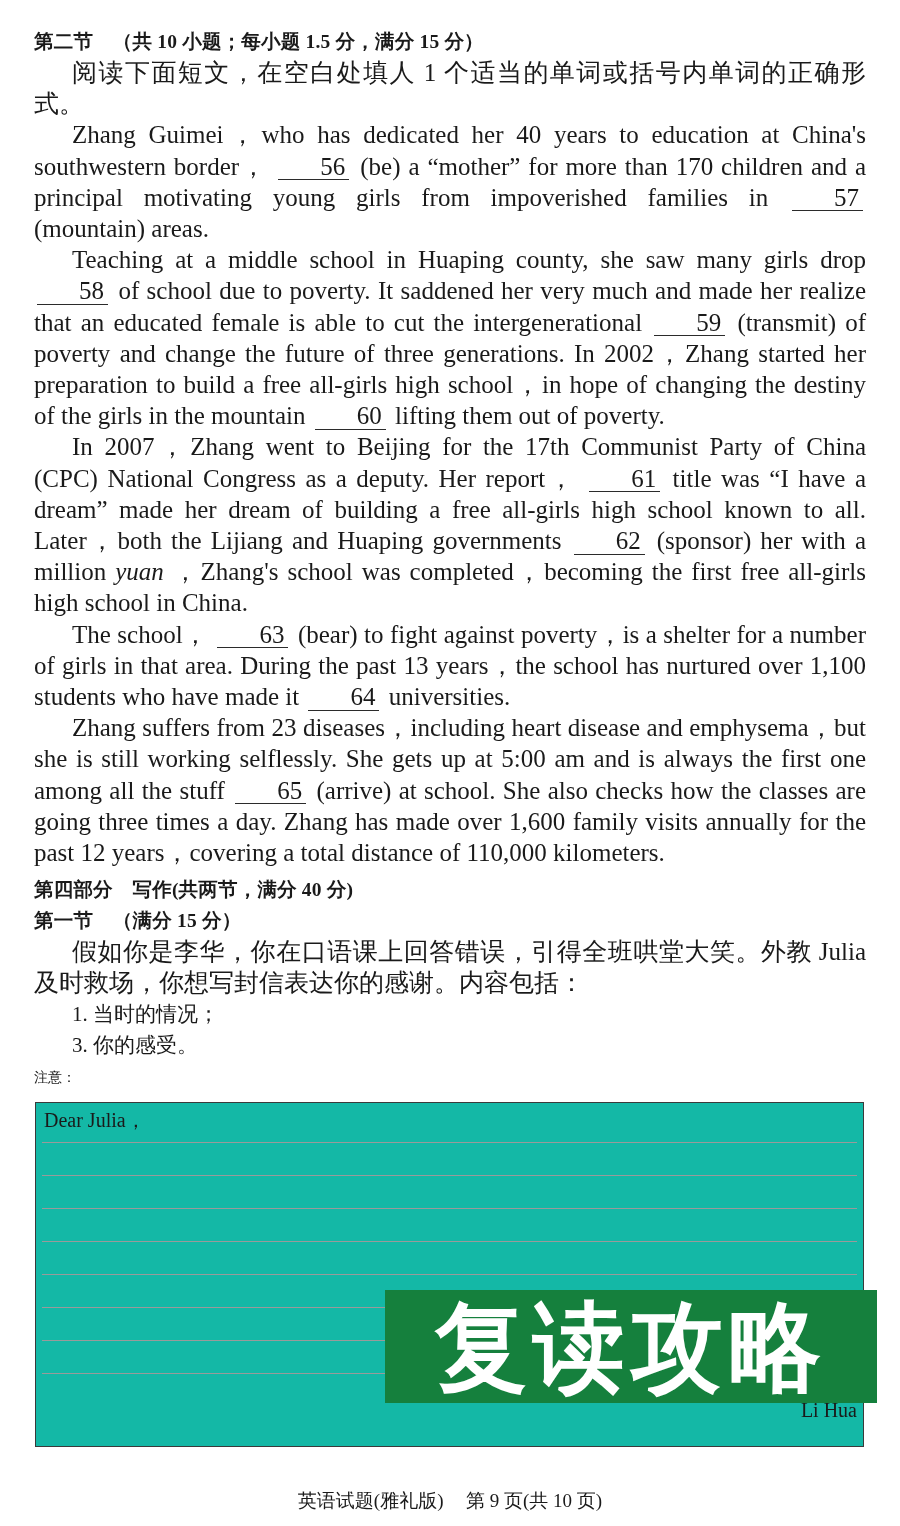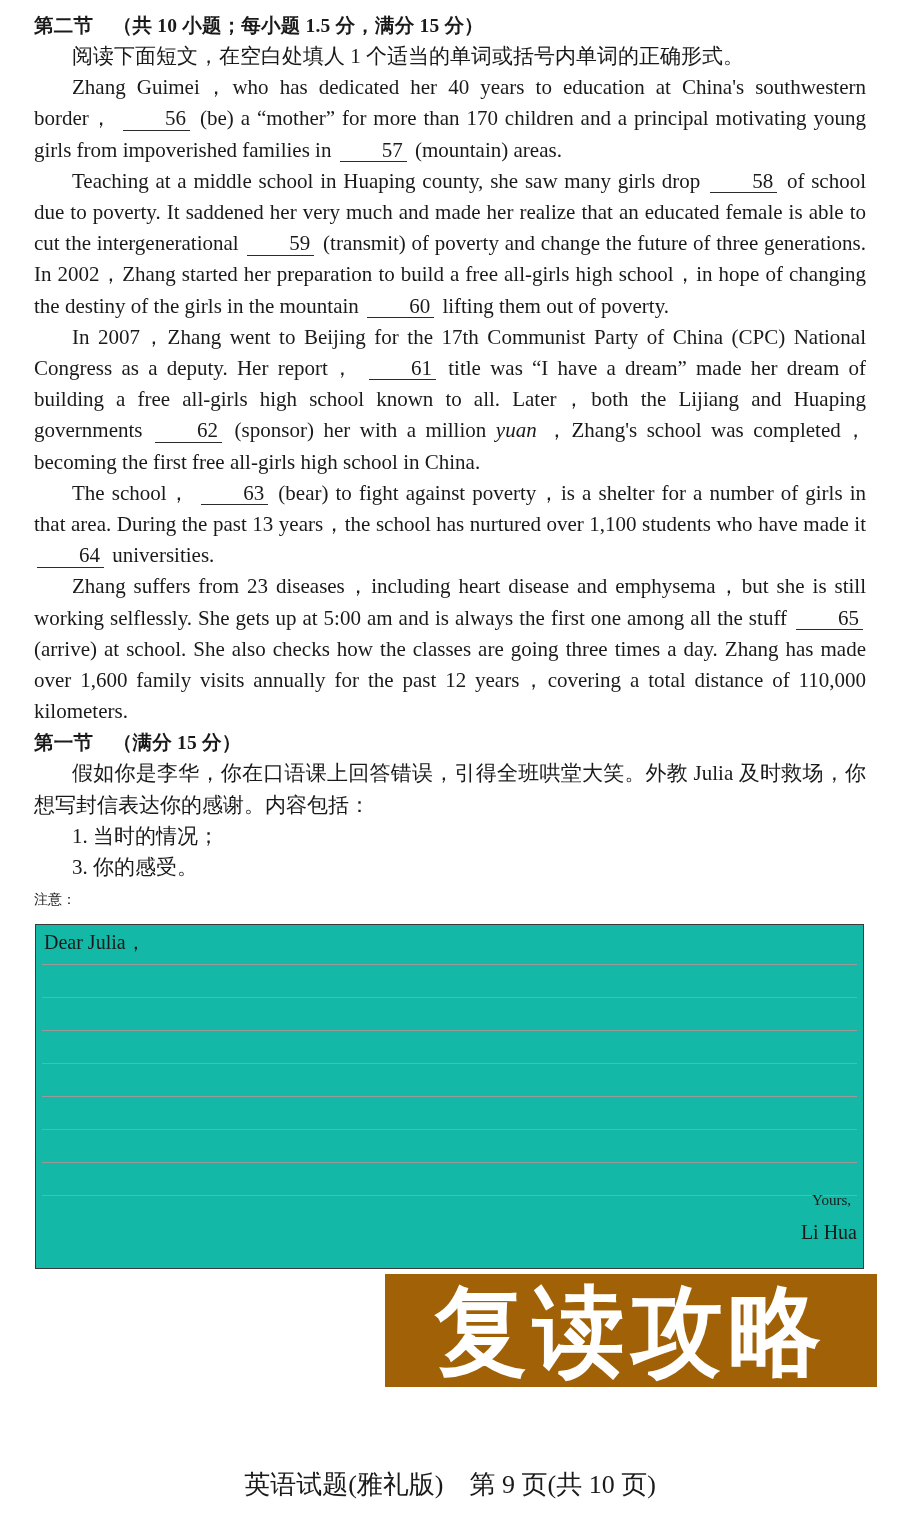--- a/index.html
+++ b/index.html
@@ -10,21 +10,21 @@
   body {
     width: 900px;
     height: 1526px;
     position: relative;
     font-family: "Liberation Serif", "DejaVu Serif", serif;
     color: #1a1a1a;
     overflow: hidden;
   }
   .page {
     position: absolute;
-    left: 0; top: 0;
+    left: 0; top: 16px;
     width: 900px;
     height: 1308px;
     border-radius: 18px;
   }
   .content {
     position: absolute;
     left: 34px;
     top: 10px;
     width: 832px;
   }
@@ -33,21 +33,21 @@
   .sec-head {
     font-weight: bold;
     font-size: 19.5px;
     line-height: 31px;
     letter-spacing: 0.2px;
     white-space: nowrap;
   }
 
   
   .para {
-    font-size: 21px;
+    font-size: 25px;
     line-height: 31.2px;
     text-align: justify;
     text-justify: inter-word;
     margin: 0;
   }
   .para.cn {
     font-family: "Liberation Serif", "DejaVu Serif", serif;
   }
   .indent2 { text-indent: 38px; }
 
@@ -120,21 +120,21 @@
     white-space: nowrap;
   }
 
   
   .watermark {
     position: absolute;
     left: 385px;
     top: 1274px;
     width: 492px;
     height: 113px;
-    background: #a16207;
+    background: #15803d;
     display: flex;
     align-items: center;
     justify-content: center;
     z-index: 40;
   }
   .watermark span {
     color: #ffffff;
     font-family: "Liberation Sans", "DejaVu Sans", sans-serif;
     font-weight: bold;
     font-size: 92px;
@@ -144,21 +144,21 @@
     transform: scaleY(1.06);
   }
 
   
   .footer {
     position: absolute;
     left: 0;
     top: 1472px;
     width: 900px;
     text-align: center;
-    font-size: 26px;
+    font-size: 19px;
     line-height: 26px;
   }
   .footer .fgap { display: inline-block; width: 13px; }
 </style>
 </head>
 <body>
 
 <div class="page">
   <div class="content">
 
@@ -167,20 +167,21 @@
     <p class="para cn indent2">阅读下面短文，在空白处填人 1 个适当的单词或括号内单词的正确形式。</p>
 
     <div id="cloze-container">
         <p class="para indent2"><span>Zhang Guimei，who has dedicated her 40 years to education at China's southwestern border， </span><span class="blank">56</span><span> (be) a “mother” for more than 170 children and a principal motivating young girls from impoverished families in </span><span class="blank">57</span><span> (mountain) areas. </span></p>
         <p class="para indent2"><span>Teaching at a middle school in Huaping county, she saw many girls drop </span><span class="blank">58</span><span> of school due to poverty. It saddened her very much and made her realize that an educated female is able to cut the intergenerational </span><span class="blank">59</span><span> (transmit) of poverty and change the future of three generations. In 2002，Zhang started her preparation to build a free all-girls high school，in hope of changing the destiny of the girls in the mountain </span><span class="blank">60</span><span> lifting them out of poverty. </span></p>
         <p class="para indent2"><span>In 2007，Zhang went to Beijing for the 17th Communist Party of China (CPC) National Congress as a deputy. Her report， </span><span class="blank">61</span><span> title was “I have a dream” made her dream of building a free all-girls high school known to all. Later，both the Lijiang and Huaping governments </span><span class="blank">62</span><span> (sponsor) her with a million </span> <span class="ital">yuan</span><span> ，Zhang's school was completed，becoming the first free all-girls high school in China. </span></p>
         <p class="para indent2"><span>The school， </span><span class="blank">63</span><span> (bear) to fight against poverty，is a shelter for a number of girls in that area. During the past 13 years，the school has nurtured over 1,100 students who have made it </span><span class="blank">64</span><span> universities. </span></p>
         <p class="para indent2"><span>Zhang suffers from 23 diseases，including heart disease and emphysema，but she is still working selflessly. She gets up at 5:00 am and is always the first one among all the stuff </span><span class="blank">65</span><span> (arrive) at school. She also checks how the classes are going three times a day. Zhang has made over 1,600 family visits annually for the past 12 years，covering a total distance of 110,000 kilometers. </span></p>
       </div>
 
+    <div class="sec-head" style="margin-top:6px;">第四部分　写作(共两节，满分 40 分)</div>
 
     <div class="sec-head">第一节　（满分 15 分）</div>
 
     <p class="para cn indent2">假如你是李华，你在口语课上回答错误，引得全班哄堂大笑。外教 Julia 及时救场，你想写封信表达你的感谢。内容包括：</p>
 
     <div id="content-items">
         <p class="li cn">1. 当时的情况；</p>
         <p class="li cn">3. 你的感受。</p>
       </div>
 

